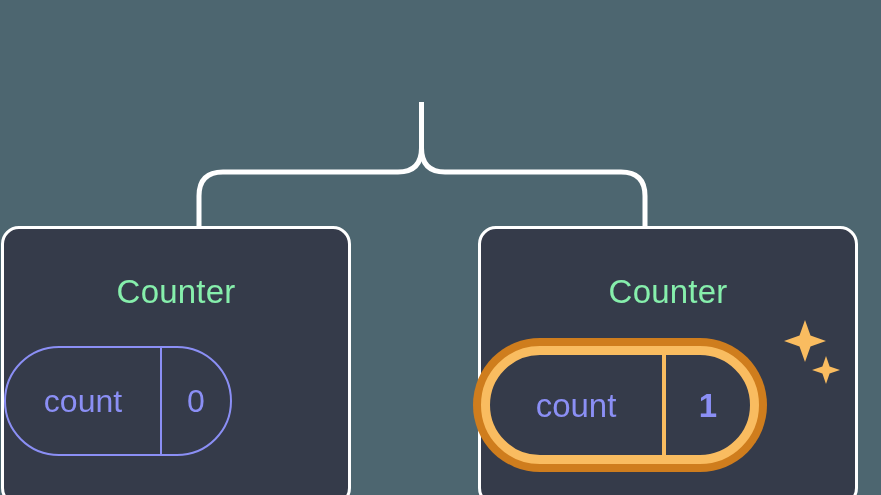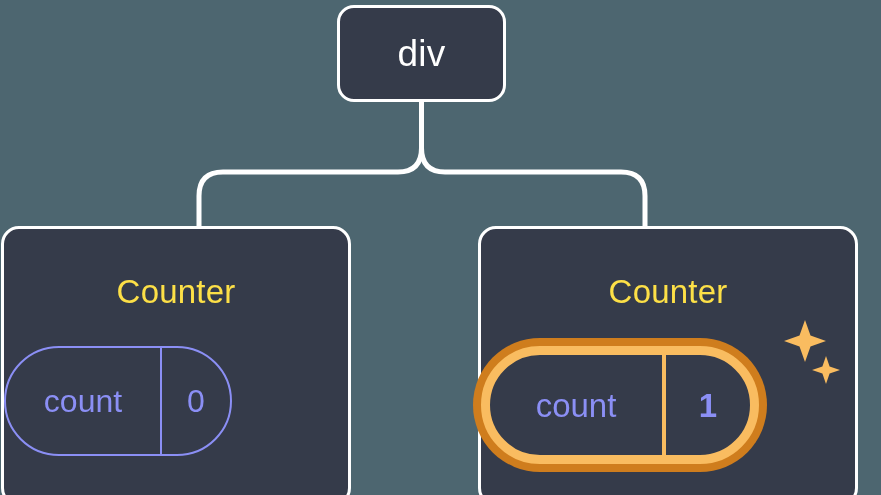--- a/index.html
+++ b/index.html
@@ -59,21 +59,21 @@
     height: 280px;           
     padding-top: 46px;
     border-radius: 18px;
   }
   .node-left  { left: 1px;   width: 350px; }
   .node-right { left: 478px; width: 380px; }
 
   .node-child .node-title {
     font-size: 33px;
     line-height: 1;
-    color: #fde047;
+    color: #86efac;
     letter-spacing: 0.2px;
     text-align: center;
   }
 
   
   .pill-wrap {
     position: relative;
     margin-top: 38px;
     display: flex;
     justify-content: flex-start;
@@ -149,23 +149,20 @@
 <div id="canvas">
 
   <svg id="connectors" viewBox="0 0 881 495" width="881" height="495" aria-hidden="true">
 
     <path d="M 421.5 102 L 421.5 148" stroke="#ffffff" stroke-width="5" fill="none" stroke-linecap="butt"></path>
 
     <path d="M 421.5 148 Q 421.5 172 445 172 L 621 172 Q 645 172 645 196 L 645 228" stroke="#ffffff" stroke-width="5" fill="none" stroke-linecap="round"></path>
     <path d="M 421.5 148 Q 421.5 172 398 172 L 223 172 Q 199 172 199 196 L 199 228" stroke="#ffffff" stroke-width="5" fill="none" stroke-linecap="round"></path>
   </svg>
 
-  <div class="node node-root">
-    <span class="node-title">div</span>
-  </div>
 
   <div class="node node-child node-left">
     <span class="node-title">Counter</span>
 
     <div class="pill-wrap">
       <div class="pill pill-plain">
         <span class="pill-key">count</span>
         <span class="pill-divider"></span>
         <span class="pill-val">0</span>
       </div>

